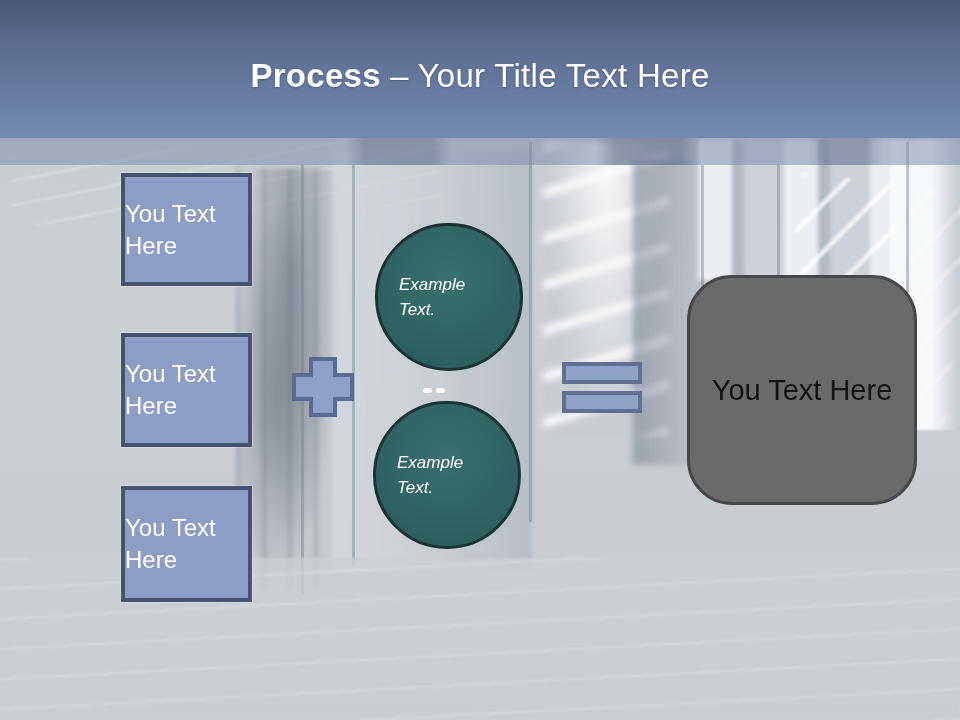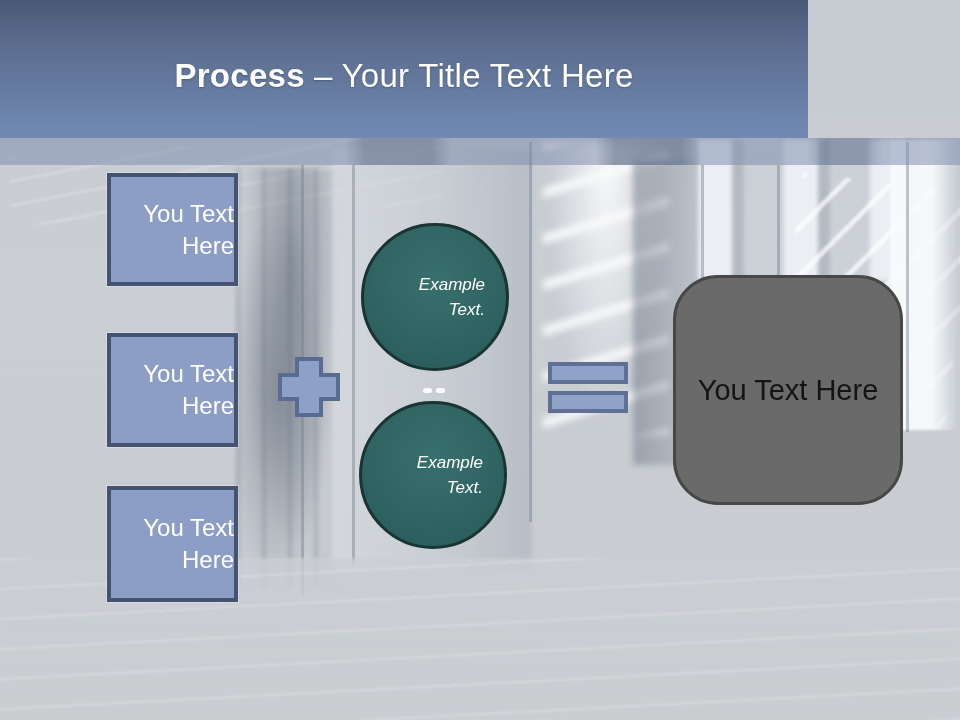--- a/index.html
+++ b/index.html
@@ -50,40 +50,40 @@
   .d-floor{left:0;top:558px;width:960px;height:162px;
     background:
       repeating-linear-gradient(177deg,rgba(255,255,255,.22) 0 2px,transparent 2px 30px),
       linear-gradient(180deg,rgba(203,207,211,.75),rgba(201,205,209,.95));
     filter:blur(1px);}
   .gap-dot{width:9px;height:5px;border-radius:3px;background:rgba(255,255,255,.92);filter:blur(.5px);}
   .gd1{left:423px;top:388px;} .gd2{left:436px;top:388px;}
 
   
   .header-band{
-    position:absolute;left:0;top:0;width:808px;height:138px;
+    position:absolute;left:0;top:0;width:960px;height:138px;
     background:linear-gradient(180deg,#495874 0%,#5b6c8e 30%,#6d84ac 85%,#7289b1 100%);
     display:flex;align-items:center;justify-content:center;
     padding-top:13px;box-sizing:border-box;z-index:3;
   }
   .header-fade{
     position:absolute;left:0;top:138px;width:960px;height:27px;
     background:rgba(124,140,172,.52);z-index:2;
   }
   .header-fade::after{
     content:"";position:absolute;inset:0;
     background:linear-gradient(90deg,transparent 0 36%,rgba(55,70,95,.26) 38% 45%,transparent 47% 62%,rgba(55,70,95,.30) 64% 71%,transparent 73% 84%,rgba(55,70,95,.20) 86% 90%,transparent 92%);
   }
   .slide-title{color:#fff;font-size:33px;letter-spacing:.3px;white-space:nowrap;
     text-shadow:0 1px 2px rgba(30,40,60,.35);}
   .slide-title .t-bold{font-weight:700;}
   .slide-title .t-rest{font-weight:400;margin-left:9px;}
 
   
-  .shape{position:absolute;z-index:4;box-sizing:border-box;display:flex;align-items:center;justify-content:center;text-align:right;}
+  .shape{position:absolute;z-index:4;box-sizing:border-box;display:flex;align-items:center;justify-content:center;text-align:left;margin-left:14px;}
   .blue-box{
     width:131px;background:#8c9ec5;border:4px solid #44536f;
     color:#fff;font-size:24px;line-height:1.32;
     box-shadow:0 0 0 1px rgba(255,255,255,.25);
   }
   .bb1{left:107px;top:173px;height:113px;}
   .bb2{left:107px;top:333px;height:114px;}
   .bb3{left:107px;top:486px;height:116px;}
   .teal-circle{
     width:148px;height:148px;border-radius:50%;

